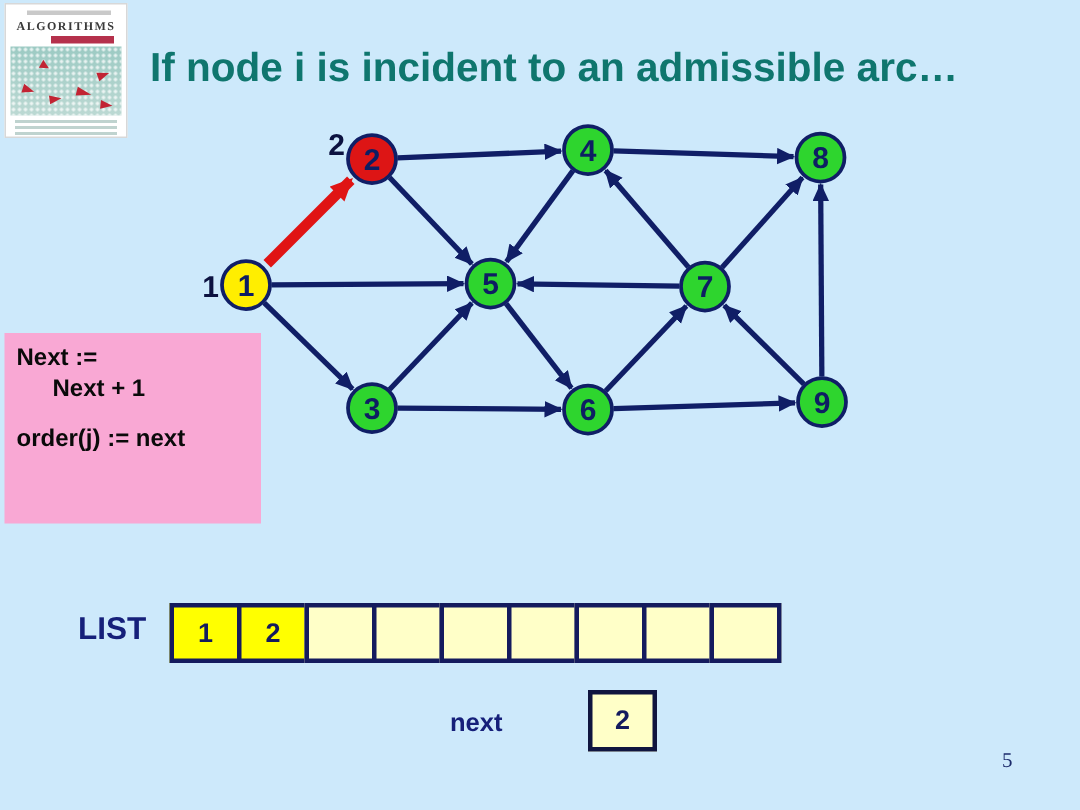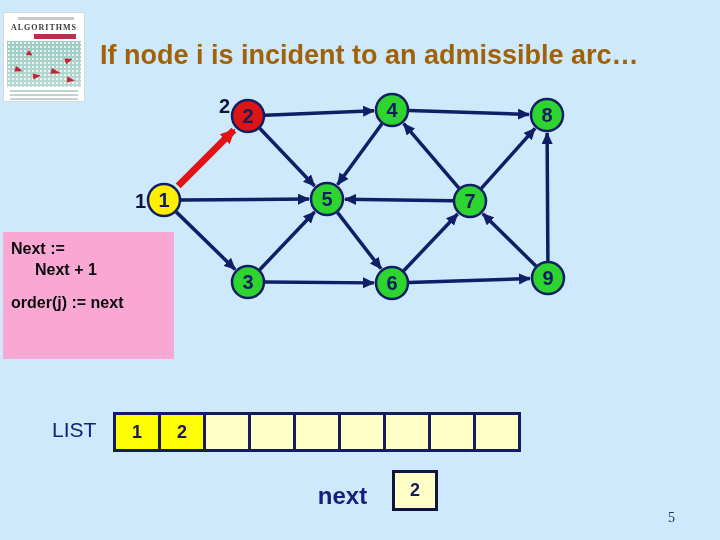--- a/index.html
+++ b/index.html
@@ -2,21 +2,21 @@
 <html><head>
 <meta charset="utf-8">
 <style>
   html,body{margin:0;padding:0;}
   body{
     width:720px;height:540px;
     font-family:"Liberation Sans",sans-serif;
     background:#cde9fb;
     position:relative;overflow:hidden;
   }
-  .slide{position:absolute;left:0;top:10px;width:720px;height:508px;background:#cde9fb;}
+  .slide{position:absolute;left:0;top:0;width:720px;height:508px;background:#cde9fb;}
 
   
   .book-cover{
     position:absolute;left:3px;top:2px;width:82px;height:90px;
     background:#ffffff;border:1px solid #d8d8d8;box-sizing:border-box;
   }
   .bc-authors{height:3px;margin:4px 10px 0 14px;background:#c9c9c9;}
   .bc-title{
     margin-top:3px;text-align:center;
     font-family:"Liberation Serif",serif;
@@ -38,56 +38,56 @@
   .bird.b3{left:44px;top:28px;transform:rotate(14deg);border-left-width:10px;}
   .bird.b4{left:58px;top:16px;transform:rotate(-20deg);}
   .bird.b5{left:20px;top:10px;transform:rotate(30deg);border-left-width:6px;}
   .bird.b6{left:60px;top:36px;transform:rotate(6deg);}
   .bc-footer{margin:3px 6px 0 6px;}
   .bc-footer .fline{height:2px;background:#bfd3cf;margin-top:2px;}
 
   
   .slide-title{
     position:absolute;left:100px;top:30px;width:600px;margin:0;
-    font-size:27px;font-weight:bold;color:#a16207;
+    font-size:27px;font-weight:bold;color:#0f766e;
     letter-spacing:0px;white-space:nowrap;
   }
 
   
   #graph-svg{position:absolute;left:0;top:0;width:720px;height:540px;}
 
   
   .code-box{
     position:absolute;left:3px;top:222px;width:171px;height:127px;
     background:#f9a8d4;box-sizing:border-box;
     padding:6px 0 0 8px;
     font-weight:bold;color:#0a0a0a;font-size:16px;line-height:21px;
   }
   .code-box .indent{padding-left:24px;}
   .code-box .gap{margin-top:12px;}
 
   
   .list-label{
     position:absolute;left:52px;top:408px;
-    font-size:21px;font-weight:normal;color:#16207a;
+    font-size:21px;font-weight:bold;color:#16207a;
   }
   .list-cells{position:absolute;left:113px;top:402px;display:flex;}
   .cell{
     width:48px;height:40px;box-sizing:border-box;
     border:3px solid #141b5e;background:#ffffc8;
     display:flex;align-items:center;justify-content:center;
     font-size:18px;font-weight:bold;color:#141b5e;
   }
   .cell + .cell{margin-left:-3px;}
   .cell.filled{background:#ffff00;}
 
   
   .next-label{
-    position:absolute;left:300px;top:472px;width:85px;text-align:center;
-    font-size:24px;font-weight:bold;color:#16207a;
+    position:absolute;left:300px;top:472px;width:85px;text-align:left;
+    font-size:17px;font-weight:bold;color:#16207a;
   }
   .next-box{
     position:absolute;left:392px;top:460px;width:46px;height:41px;
     box-sizing:border-box;border:3px solid #10153f;background:#ffffc8;
     display:flex;align-items:center;justify-content:center;
     font-size:18px;font-weight:bold;color:#141b5e;
   }
 
   
   .page-number{

